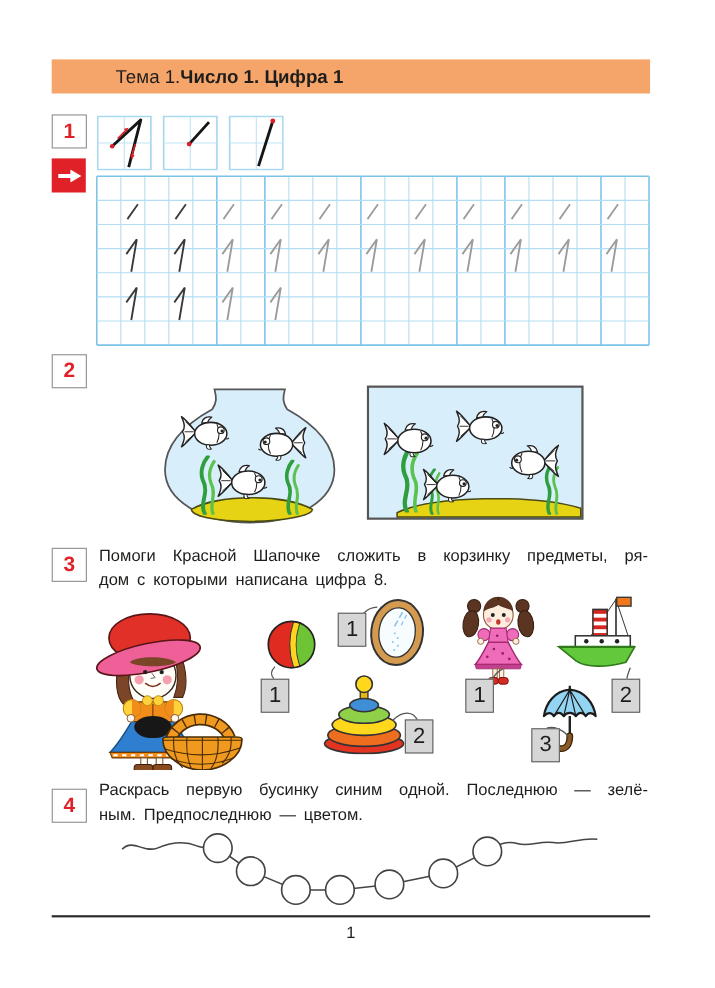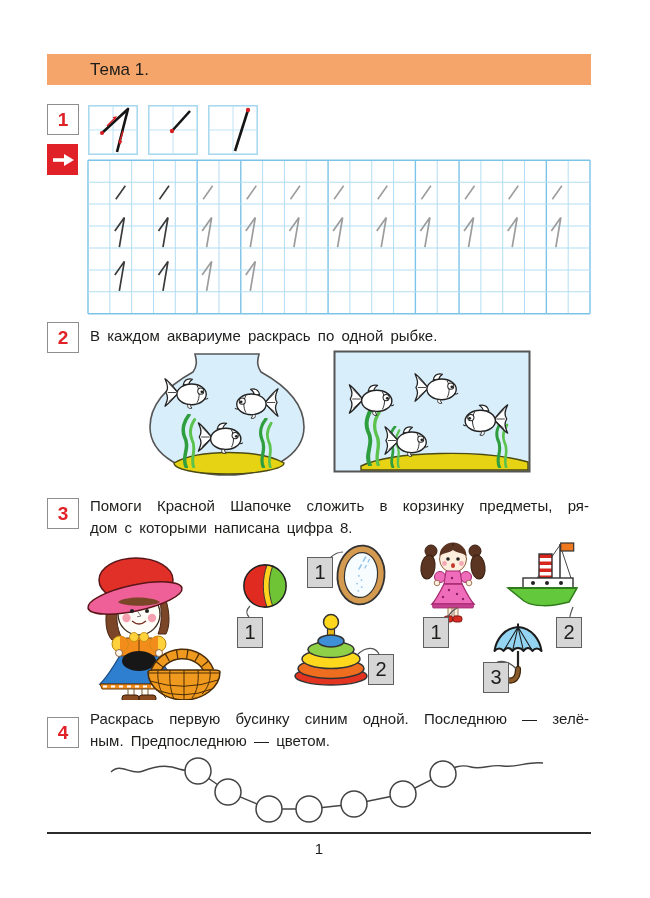--- a/index.html
+++ b/index.html
@@ -9,21 +9,21 @@
   }
   html,body{margin:0;padding:0;background:#ffffff;}
   #page{
     position:relative;width:650px;height:898px;background:#ffffff;
     font-family:"Liberation Sans",sans-serif;color:var(--ink);overflow:hidden;
   }
   .abs{position:absolute;}
   .header{
     position:absolute;left:47px;top:54px;width:544px;height:31px;
     background:var(--header-orange);display:flex;align-items:center;
-    padding-left:43px;box-sizing:border-box;font-size:17px;color:#1d1d1b;
+    padding-left:58px;box-sizing:border-box;font-size:17px;color:#1d1d1b;
   }
   .header b{font-weight:bold;}
   .marker{
     position:absolute;width:30px;height:29px;background:#fff;border:1.6px solid #8e8e8e;
     display:flex;align-items:center;justify-content:center;
     font-weight:bold;font-size:19px;color:var(--accent-red);
   }
   .arrowbox{
     position:absolute;left:47px;top:144px;width:31px;height:31px;
     background:var(--accent-red);display:flex;align-items:center;justify-content:center;
@@ -62,20 +62,21 @@
       </symbol>
       <symbol id="weed" viewBox="0 0 22 58">
         <path d="M8,57 C2,46 13,37 6,24 C3,16 6,7 11,1" stroke="#2f9e3e" stroke-width="3.8" fill="none" stroke-linecap="round"></path>
         <path d="M16,57 C12,47 20,38 14,27 C11,19 13,12 17,6" stroke="#5bc24e" stroke-width="3.2" fill="none" stroke-linecap="round"></path>
       </symbol>
     </defs>
   </svg>
 
   <div class="header">
     <span>Тема 1. </span>
+    <b>Число 1. Цифра 1</b>
   </div>
 
   <div class="marker" style="left:47px;top:104px">1</div>
   <div class="arrowbox">
     <svg width="24" height="16" viewBox="0 0 24 16">
       <line x1="2" y1="8" x2="15" y2="8" stroke="#fff" stroke-width="3.6"></line>
       <polygon points="13,2 23,8 13,14" fill="#fff"></polygon>
     </svg>
   </div>
 
@@ -169,21 +170,20 @@
         <path d="M419.2,70.69999999999999 L428.7,57.19999999999999 L423.7,86.69999999999999" fill="none" stroke="#9c9c9c" stroke-width="1.7"></path>
         <path d="M462.8,70.69999999999999 L472.3,57.19999999999999 L467.3,86.69999999999999" fill="none" stroke="#9c9c9c" stroke-width="1.7"></path>
         <path d="M26.8,114.5 L36.3,101 L31.3,130.5" fill="none" stroke="#3a3a3a" stroke-width="1.7"></path>
         <path d="M70.4,114.5 L79.9,101 L74.9,130.5" fill="none" stroke="#3a3a3a" stroke-width="1.7"></path>
         <path d="M114,114.5 L123.5,101 L118.5,130.5" fill="none" stroke="#9c9c9c" stroke-width="1.7"></path>
         <path d="M157.6,114.5 L167.1,101 L162.1,130.5" fill="none" stroke="#9c9c9c" stroke-width="1.7"></path>
       </svg>
   </div>
 
   <div class="marker" style="left:47px;top:322px">2</div>
-  <div class="tasktext" style="top:325px">В каждом аквариуме раскрась по одной рыбке.</div>
 
   <div class="abs" style="left:138px;top:350px">
     <svg width="178" height="128" viewBox="0 0 178 128">
       <path d="M57,4 L121,4 C119,12 119,16 123,22 C152,38 166,56 166,77 C166,105 132,125 89,125 C46,125 12,105 12,77 C12,56 26,38 55,22 C59,16 59,12 57,4 Z" fill="#d9eefb" stroke="#555" stroke-width="1.6"></path>
       <path d="M36,113 C60,99 122,99 146,113 C146,119 118,124 90,124 C56,124 36,119 36,113 Z" fill="#e6d313" stroke="#4a4a12" stroke-width="1.4"></path>
       <use href="#weed" x="40" y="64" width="22" height="54"></use>
       <use href="#weed" x="118" y="68" width="20" height="50"></use>
       <use href="#fish" x="25" y="26" width="48" height="33"></use>
       <g transform="translate(142,36) scale(-1,1)">
           <use href="#fish" x="0" y="0" width="48" height="33"></use>

